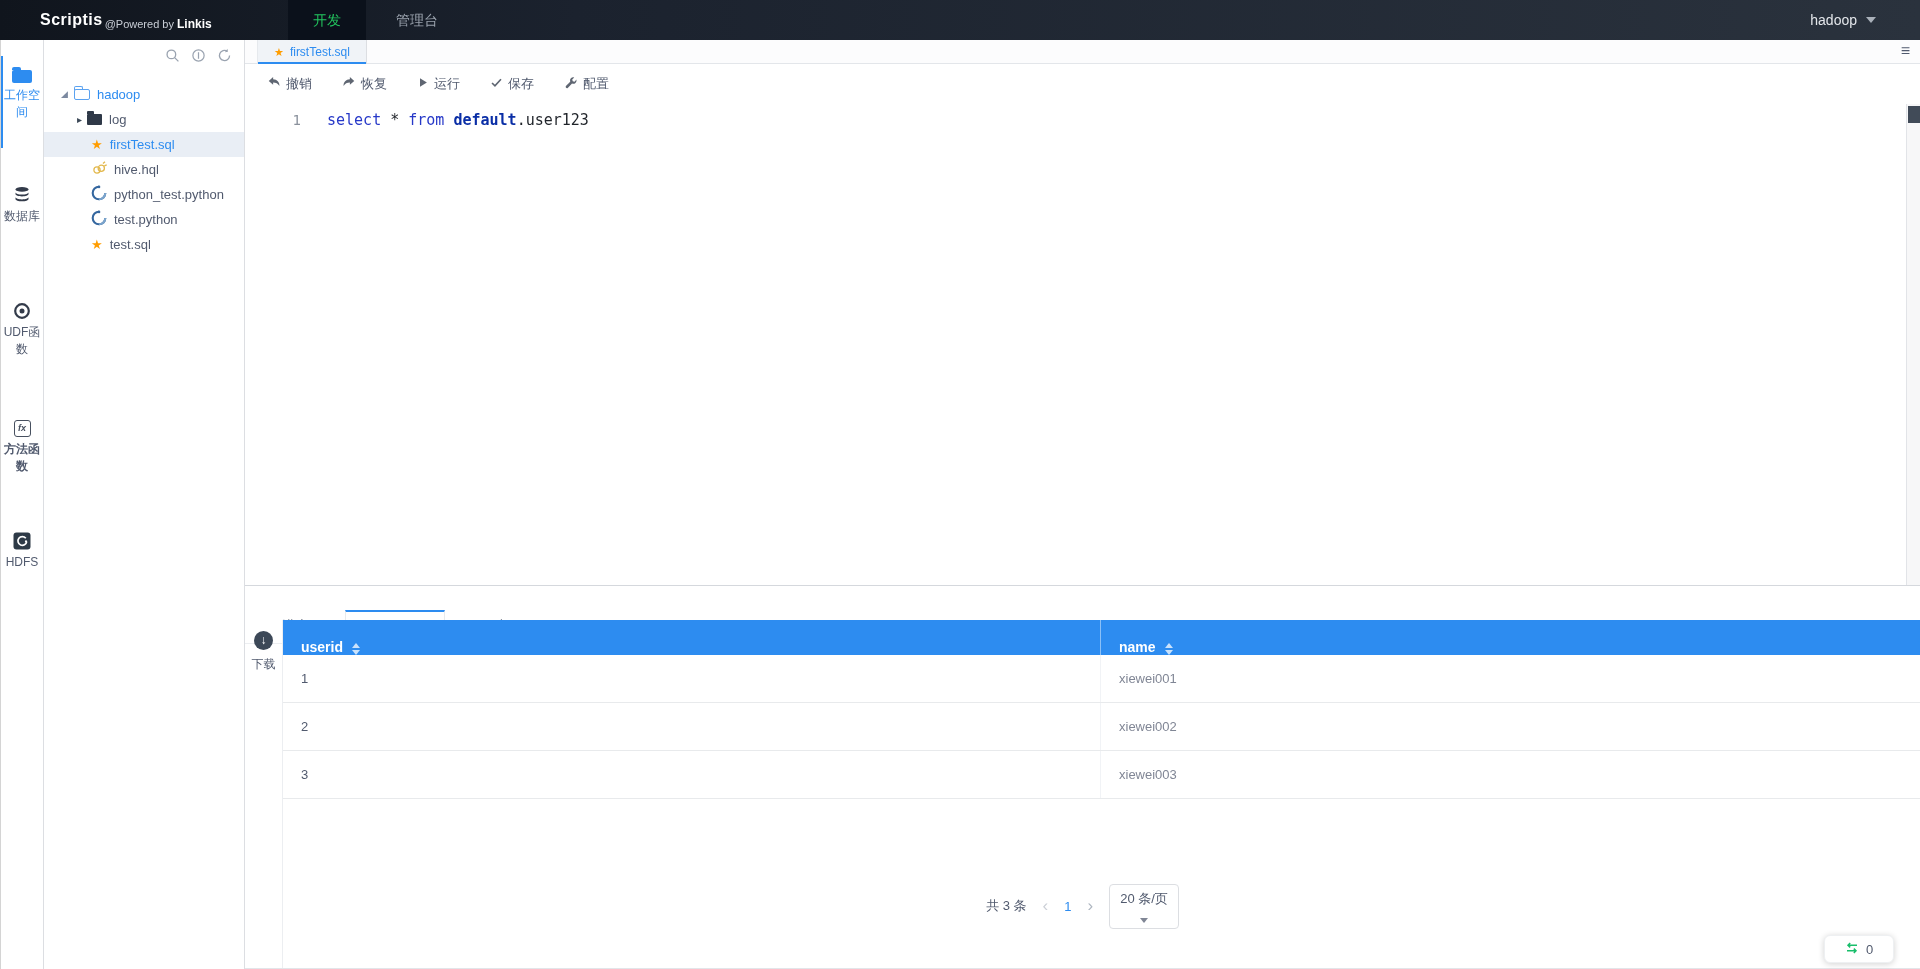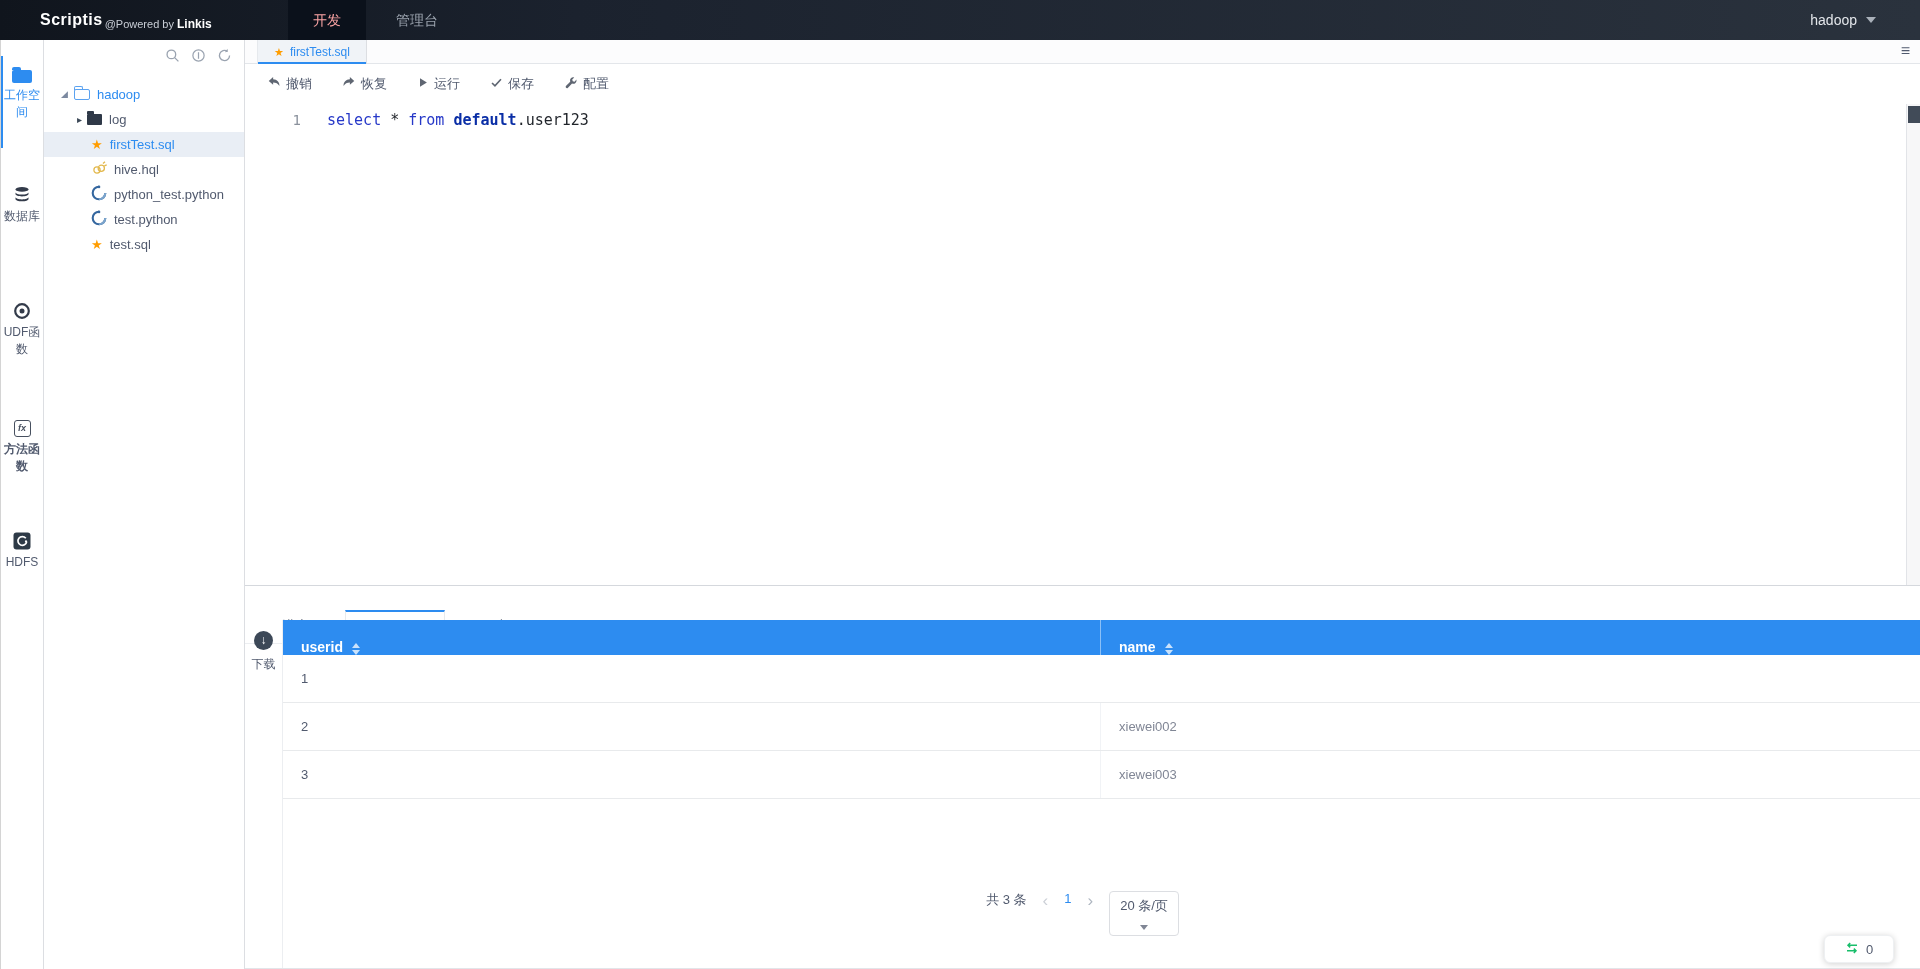--- a/index.html
+++ b/index.html
@@ -17,21 +17,21 @@
     position: absolute; left:0; top:0; width:1920px; height:40px;
     background: linear-gradient(90deg, #10151d 0%, #1b222e 30%, #2a323d 100%);
     z-index: 30;
   }
   .logo { position:absolute; left:40px; top:0; height:40px; display:flex; align-items:center; }
   .logo-main { color:#fff; font-size:16px; font-weight:bold; letter-spacing:.5px; }
   .logo-sub { color:#c9ced6; font-size:11px; margin-left:2px; margin-top:8px; }
   .logo-sub b { color:#fff; font-size:12px; }
   .nav-tab { position:absolute; top:0; height:40px; line-height:40px; text-align:center;
     font-size:14px; color:#9aa2ad; cursor:pointer; }
-  .nav-dev { left:288px; width:78px; background:#0b111b; color:#fca5a5; }
+  .nav-dev { left:288px; width:78px; background:#0b111b; color:#22c55e; }
   .nav-admin { left:378px; width:78px; }
   .user { position:absolute; right:44px; top:0; height:40px; display:flex; align-items:center; gap:9px;
     color:#e3e6ea; font-size:14px; cursor:pointer; }
   .caret-down { width:0; height:0; border-left:5px solid transparent; border-right:5px solid transparent;
     border-top:6px solid #aab1ba; }
 
   
   .rail { position:absolute; left:0; top:40px; bottom:0; width:44px; background:#fff;
     border-right:1px solid #dcdee2; z-index:20; }
   .rail-edge { position:absolute; left:0; top:0; bottom:0; width:1px; background:#d4d4d4; }
@@ -121,21 +121,21 @@
   .sort-ic { display:inline-flex; flex-direction:column; gap:2px; margin-left:9px; }
   .sort-ic i { display:block; width:0; height:0; border-left:4px solid transparent; border-right:4px solid transparent; }
   .sort-up { border-bottom:5px solid rgba(255,255,255,.75); }
   .sort-dn { border-top:5px solid rgba(255,255,255,.75); }
   .trow { height:48px; display:flex; border-bottom:1px solid #e8eaec; font-size:13px; }
   .td { display:flex; align-items:center; padding-left:18px; }
   .td.c1 { width:817px; color:#515a6e; }
   .td.c2 { flex:1; color:#808695; border-left:1px solid #f1f3f6; }
 
   .pagination { position:absolute; left:0; right:0; top:305px; height:30px; display:flex;
-    justify-content:center; align-items:flex-start; gap:16px; font-size:13px; color:#515a6e; }
+    justify-content:center; align-items:center; gap:16px; font-size:13px; color:#515a6e; }
   .pg-prev { color:#ccd0d7; font-size:17px; cursor:pointer; }
   .pg-next { color:#aeb6c0; font-size:17px; cursor:pointer; }
   .pg-page { color:#2d8cf0; cursor:pointer; }
   .page-size { display:flex; align-items:center; gap:10px; border:1px solid #dcdee2; border-radius:4px;
     padding:5px 10px; background:#fff; cursor:pointer;flex-direction:column; }
   .sel-caret { width:0; height:0; border-left:4px solid transparent; border-right:4px solid transparent;
     border-top:5px solid #808695; }
 
   
   .float-widget { position:absolute; right:26px; bottom:6px; width:70px; height:28px; background:#fff;
@@ -373,20 +373,21 @@
       <div class="th c2">
         <span>name</span>
         <span class="sort-ic">
             <i class="sort-up"></i>
             <i class="sort-dn"></i>
           </span>
       </div>
     </div>
     <div class="trow">
       <div class="td c1">1</div>
+      <div class="td c2">xiewei001</div>
     </div>
     <div class="trow">
       <div class="td c1">2</div>
       <div class="td c2">xiewei002</div>
     </div>
     <div class="trow">
       <div class="td c1">3</div>
       <div class="td c2">xiewei003</div>
     </div>
   </div>

